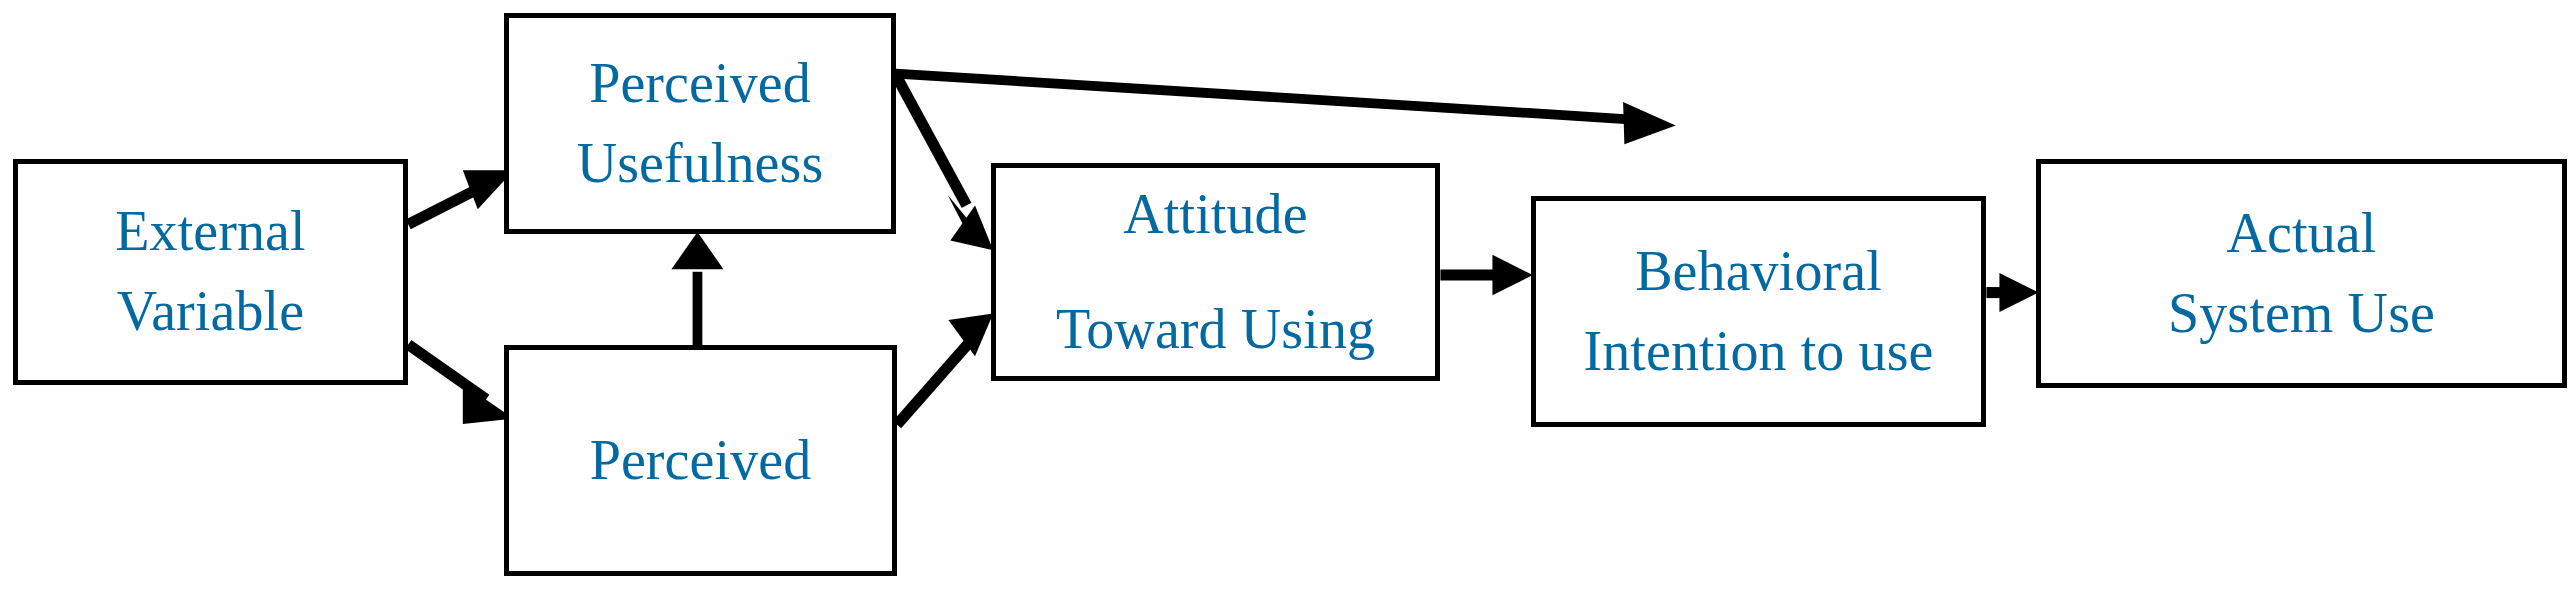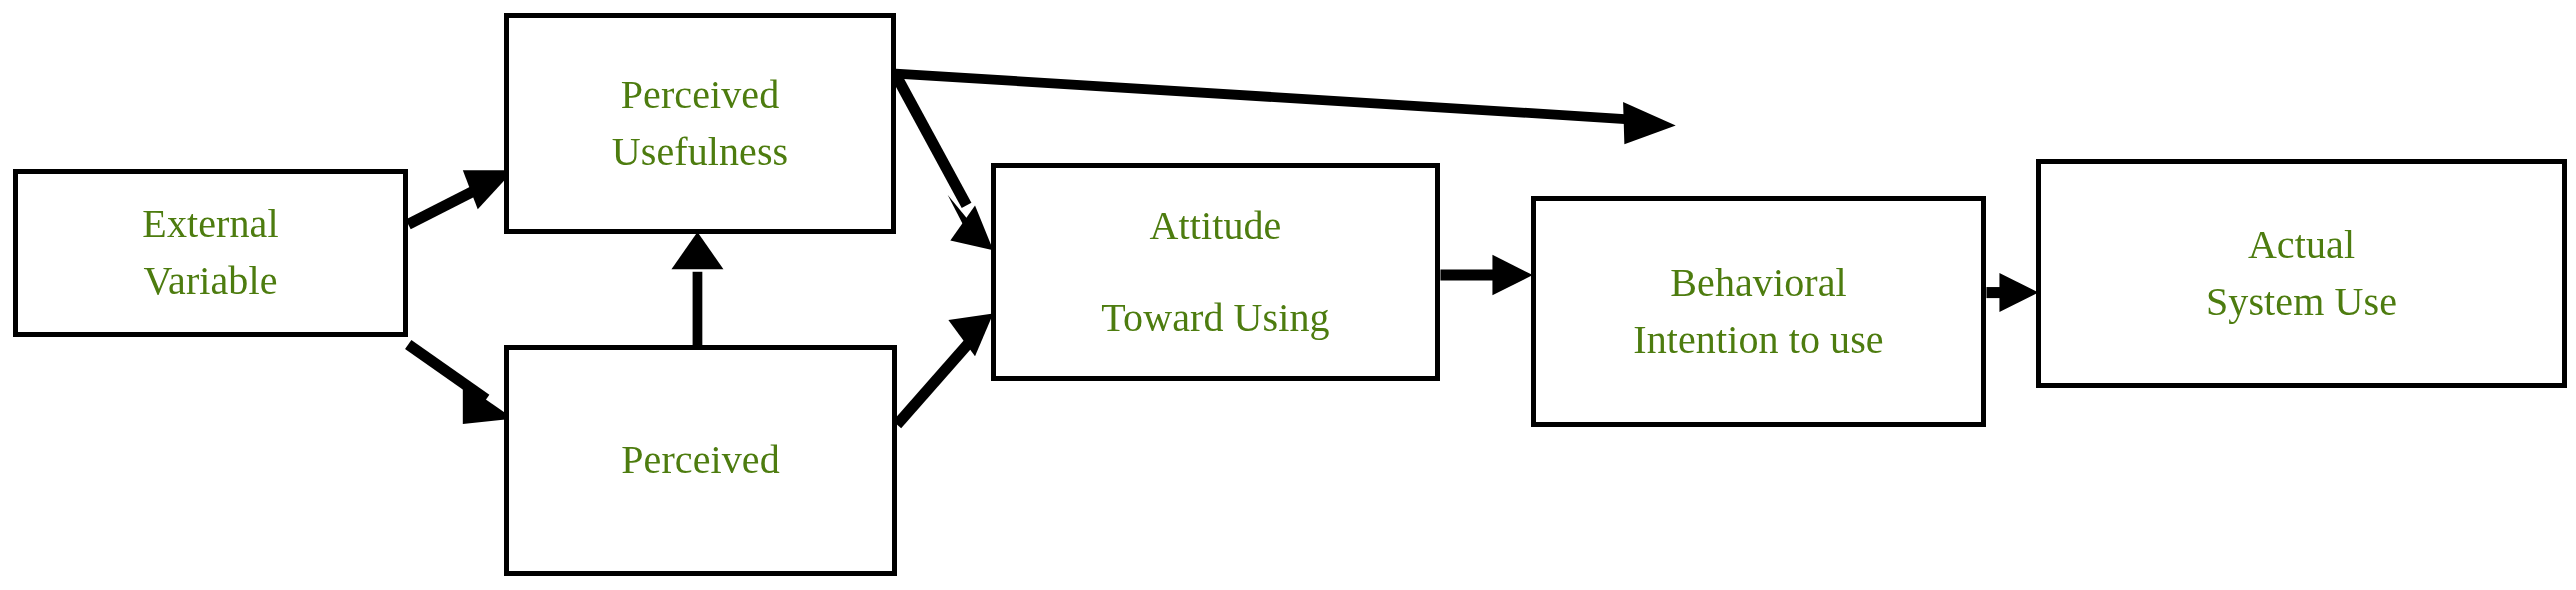--- a/index.html
+++ b/index.html
@@ -29,23 +29,23 @@
     background: #ffffff;
     border: 5.9px solid #000000;
     display: flex;
     flex-direction: column;
     align-items: center;
     justify-content: center;
     z-index: 2;
   }
   .node-label {
     font-family: "Liberation Serif", "DejaVu Serif", serif;
-    font-size: 40px;
+    font-size: 56px;
     line-height: 1.42;
-    color: #4d7c0f;
+    color: #0369a1;
     text-align: center;
     white-space: nowrap;
     letter-spacing: 0.1px;
   }
 </style>
 </head>
 <body>
 
 <div id="stage" style="width: 2576px; height: 591px; background: rgb(255, 255, 255);">
 
@@ -87,21 +87,21 @@
       <polygon points="2358,423 2296,392 2296,454" fill="#000000"></polygon>
     </g>
 
     <g>
       <line x1="3056" y1="450" x2="3082" y2="450" stroke="#000000" stroke-width="17"></line>
       <polygon points="3136,450 3076,420 3076,480" fill="#000000"></polygon>
     </g>
 
   </svg>
 
-  <div class="node" style="left: 13px; top: 169px; width: 395px; height: 168px;">
+  <div class="node" style="left: 13px; top: 159px; width: 395px; height: 226px;">
     <div class="node-label">External</div>
     <div class="node-label">Variable</div>
   </div>
 
   <div class="node" style="left: 504px; top: 13px; width: 392px; height: 221px;">
     <div class="node-label">Perceived</div>
     <div class="node-label">Usefulness</div>
   </div>
 
   <div class="node" style="left: 504px; top: 345px; width: 393px; height: 231px;">

